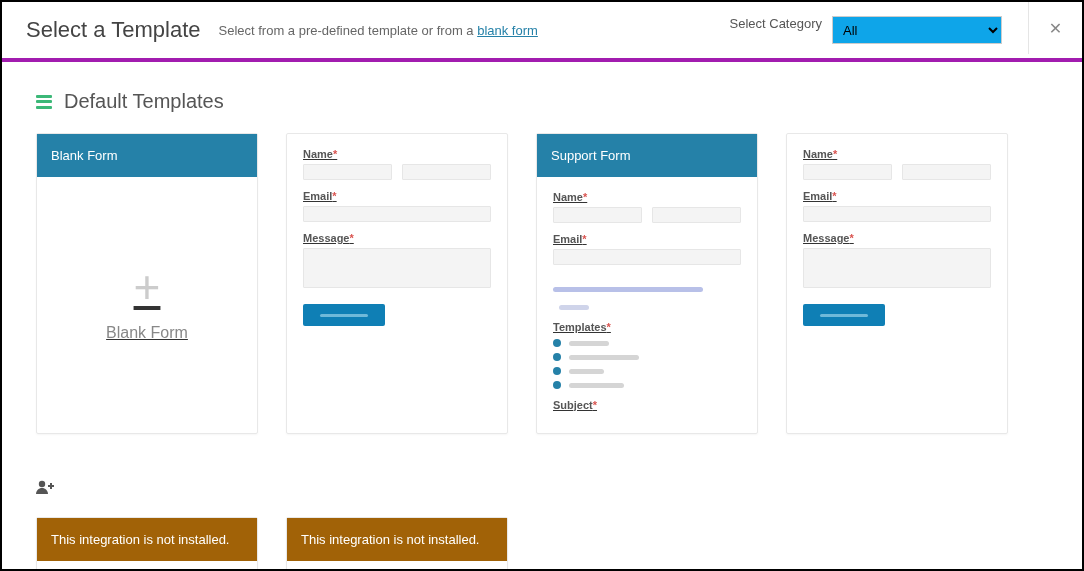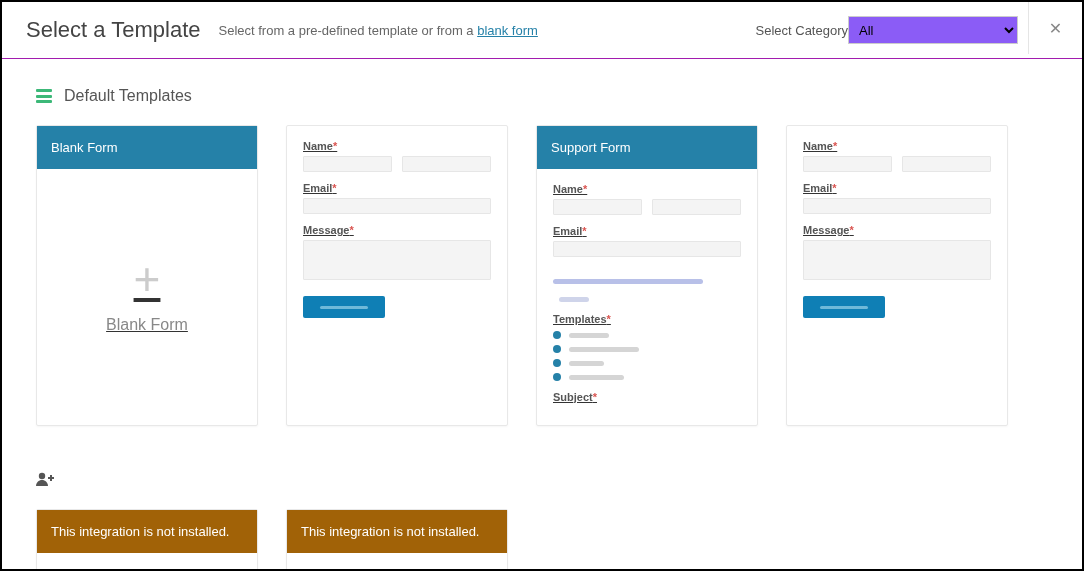--- a/index.html
+++ b/index.html
@@ -9,55 +9,55 @@
     color: #333;
     width: 1084px;
     height: 571px;
     border: 2px solid #000;
     overflow: hidden;
     position: relative;
   }
   .header {
     display: flex;
     align-items: center;
-    padding: 14px 24px 14px 24px;
-    border-bottom: 1px solid #a21caf;
+    padding: 14px 40px 14px 24px;
+    border-bottom: 4px solid #a21caf;
     position: relative;
   }
   .header-title {
     font-size: 22px;
     font-weight: 400;
     color: #444;
     margin-right: 18px;
   }
   .header-subtitle {
     font-size: 13px;
     color: #666;
   }
   .header-subtitle a {
     color: #2581a8;
     text-decoration: underline;
   }
   .header-right {
     margin-left: auto;
     display: flex;
-    align-items: center;
+    gap: 10px;
     padding-right: 40px;
   }
   .cat-label {
     font-size: 13px;
     color: #555;
   }
   .cat-select {
     width: 170px;
     height: 28px;
     border: 1px solid #ccc;
     font-size: 13px;
     padding: 2px 6px;
-    background: #8b5cf6;
+    background: #0ea5e9;
   }
   .close-area {
     position: absolute;
     top: 0;
     right: 0;
     width: 54px;
     height: 52px;
     border-left: 1px solid #e5e5e5;
     display: flex;
     align-items: center;
@@ -83,21 +83,21 @@
     display: flex;
     flex-direction: column;
     justify-content: space-between;
   }
   .section-icon span {
     height: 3px;
     background: #3cb878;
     border-radius: 1px;
   }
   .section-title {
-    font-size: 16px;
+    font-size: 20px;
     color: #555;
     font-weight: 400;
   }
   .grid {
     display: flex;
     gap: 28px;
     margin-bottom: 46px;
   }
   .card {
     width: 222px;

